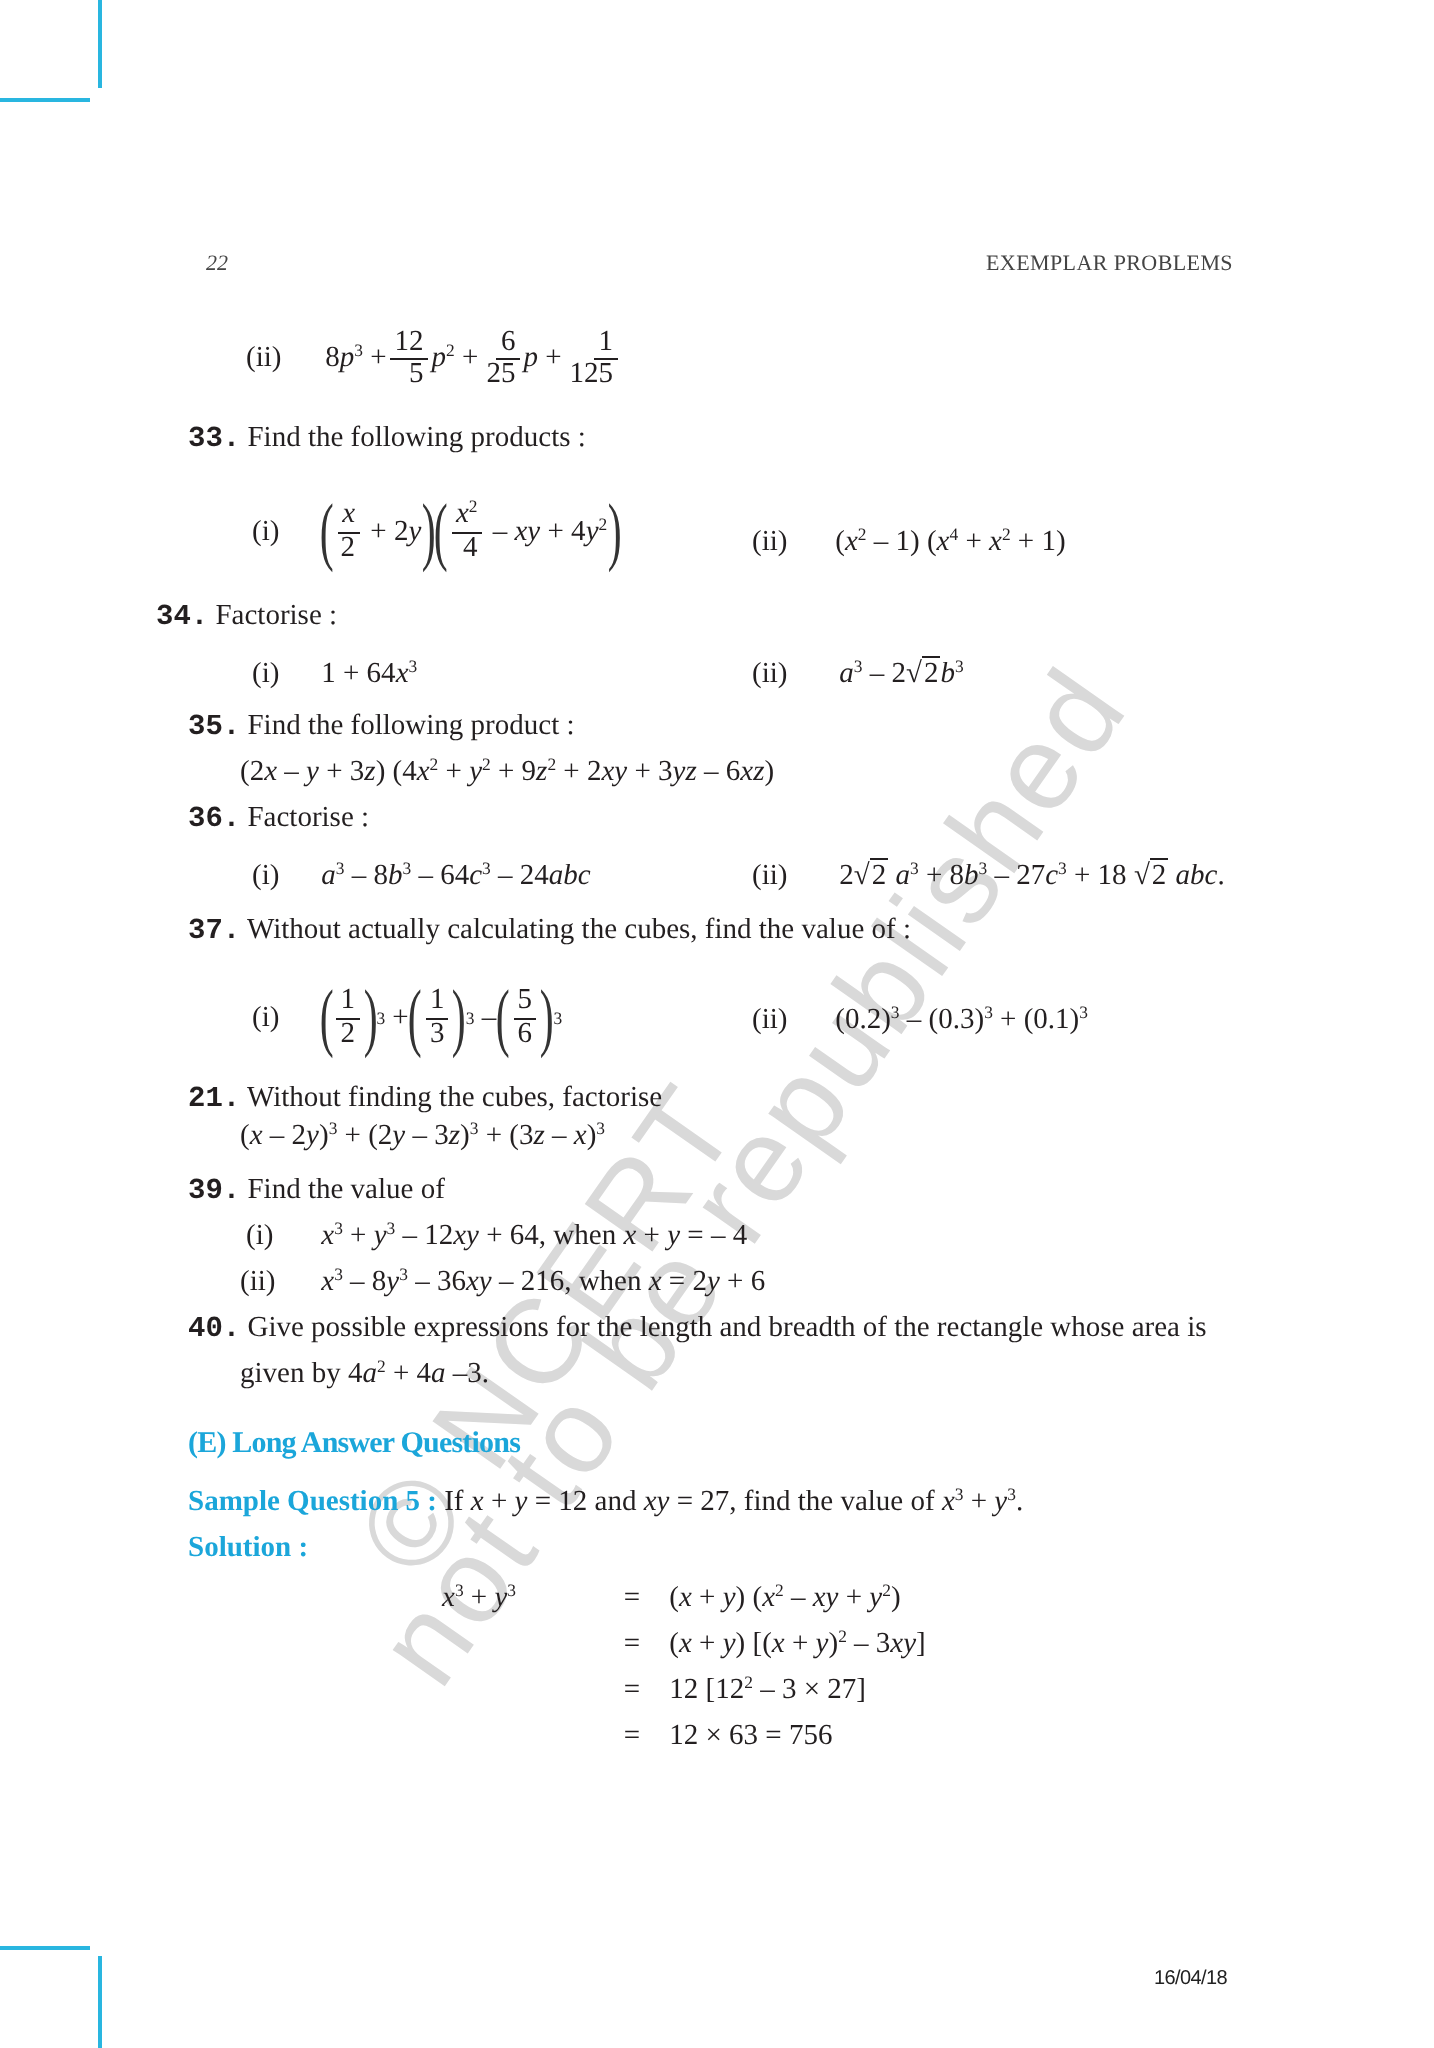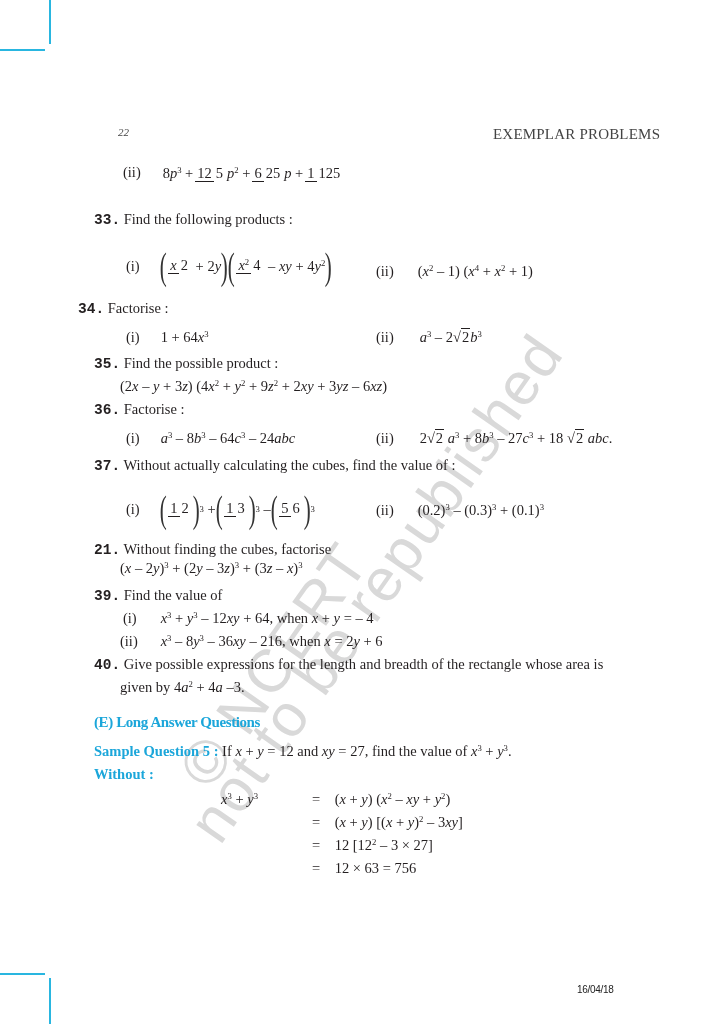--- a/index.html
+++ b/index.html
@@ -7,27 +7,27 @@
       width: 717px; height: 1024px; position: relative; overflow: hidden;
       font-family: "Liberation Serif", serif; color: #231f20;
       font-size: 14.5px;
     }
     .abs { position: absolute; white-space: nowrap; }
     i, .it { font-style: italic; }
     sup { font-size: 0.6em; vertical-align: 0.55em; line-height: 0; }
     
     .crop { position: absolute; background: #29b6e0; }
     
-    .pageno { left: 118px; top: 126px; font-size: 11px; color: #444; font-style: italic; }
-    .running { left: 493px; top: 126px; font-size: 15px; letter-spacing: 0.2px; color: #444; }
+    .pageno { left: 103px; top: 126px; font-size: 11px; color: #444; font-style: italic; }
+    .running { left: 493px; top: 126px; font-size: 11px; letter-spacing: 0.2px; color: #444; }
     .footer-date { left: 577px; top: 984px; font-family: "Liberation Sans", sans-serif; font-size: 10px; color: #222; letter-spacing: -0.3px; }
     
     .qnum { font-weight: bold; font-family: Liberation Mono, monospace; }
     
-    .frac { display: inline-flex; flex-direction: row; align-items: flex-start; vertical-align: middle; margin: 0 2px; line-height: 1.05; }
+    .frac { display: inline-flex; flex-direction: column; align-items: flex-end; vertical-align: middle; margin: 0 2px; line-height: 1.05; }
     .frac .num { border-bottom: 1px solid #231f20; padding: 0 2px; }
     .frac .den { padding: 0 2px; }
     .paren { display: inline-block; vertical-align: middle; font-size: 38px; font-weight: 200; transform: scaleX(0.55); line-height: 1; margin: 0 -3px; color: #333; }
     .big { display: inline-flex; align-items: center; vertical-align: middle; }
     .sqrt { display: inline-block; position: relative; }
     .sqrt .rad { border-top: 1px solid #231f20; padding: 0 1px; }
     .cyan { color: #1ba6da; font-weight: bold; }
     .heading { font-size: 15px; letter-spacing: -0.4px; }
     .watermark {
       position: absolute; color: #d9d9d9; font-family: "Liberation Sans", sans-serif;
@@ -107,21 +107,21 @@
   <span style="display:inline-block;width:31px;">(i)</span>
   <span>1 + 64<i>x</i><sup>3</sup></span>
 </div>
 <div class="abs" style="left:376px;top:329px;">
   <span style="display:inline-block;width:40px;">(ii)</span>
   <span><i>a</i><sup>3</sup> – 2<span class="sqrt">√<span class="rad">2</span></span><i>b</i><sup>3</sup></span>
 </div>
 
 <div class="abs" style="left:94px;top:355px;">
   <span class="qnum">35.</span>
-  <span>Find the possible product :</span>
+  <span>Find the following product :</span>
 </div>
 <div class="abs" style="left:120px;top:378px;">
   (2<i>x</i> – <i>y</i> + 3<i>z</i>) (4<i>x</i><sup>2</sup> + <i>y</i><sup>2</sup> + 9<i>z</i><sup>2</sup> + 2<i>xy</i> + 3<i>yz</i> – 6<i>xz</i>)
 </div>
 
 <div class="abs" style="left:94px;top:401px;">
   <span class="qnum">36.</span>
   <span>Factorise :</span>
 </div>
 <div class="abs" style="left:126px;top:430px;">
@@ -198,21 +198,21 @@
 <div class="abs" style="left:120px;top:679px;">
   given by 4<i>a</i><sup>2</sup> + 4<i>a</i> –3.
 </div>
 
 <div class="abs cyan heading" style="left:94px;top:714px;">(E) Long Answer Questions</div>
 
 <div class="abs" style="left:94px;top:743px;">
   <span class="cyan">Sample Question 5 :</span>
   <span>If <i>x</i> + <i>y</i> = 12 and <i>xy</i> = 27, find the value of <i>x</i><sup>3</sup> + <i>y</i><sup>3</sup>.</span>
 </div>
-<div class="abs cyan" style="left:94px;top:766px;">Without :</div>
+<div class="abs cyan" style="left:94px;top:766px;">Solution :</div>
 
 <div class="abs" style="left:221px;top:791px;"><i>x</i><sup>3</sup> + <i>y</i><sup>3</sup></div>
 
 <div class="abs" style="left:305px;top:791px;">
   <span class="eq">=</span>
   <span style="margin-left:4px;margin-top:11px;">(<i>x</i> + <i>y</i>) (<i>x</i><sup>2</sup> – <i>xy</i> + <i>y</i><sup>2</sup>)</span>
 </div>
 <div class="abs" style="left:305px;top:814px;">
   <span class="eq">=</span>
   <span style="margin-left:4px;">(<i>x</i> + <i>y</i>) [(<i>x</i> + <i>y</i>)<sup>2</sup> – 3<i>xy</i>]</span>

